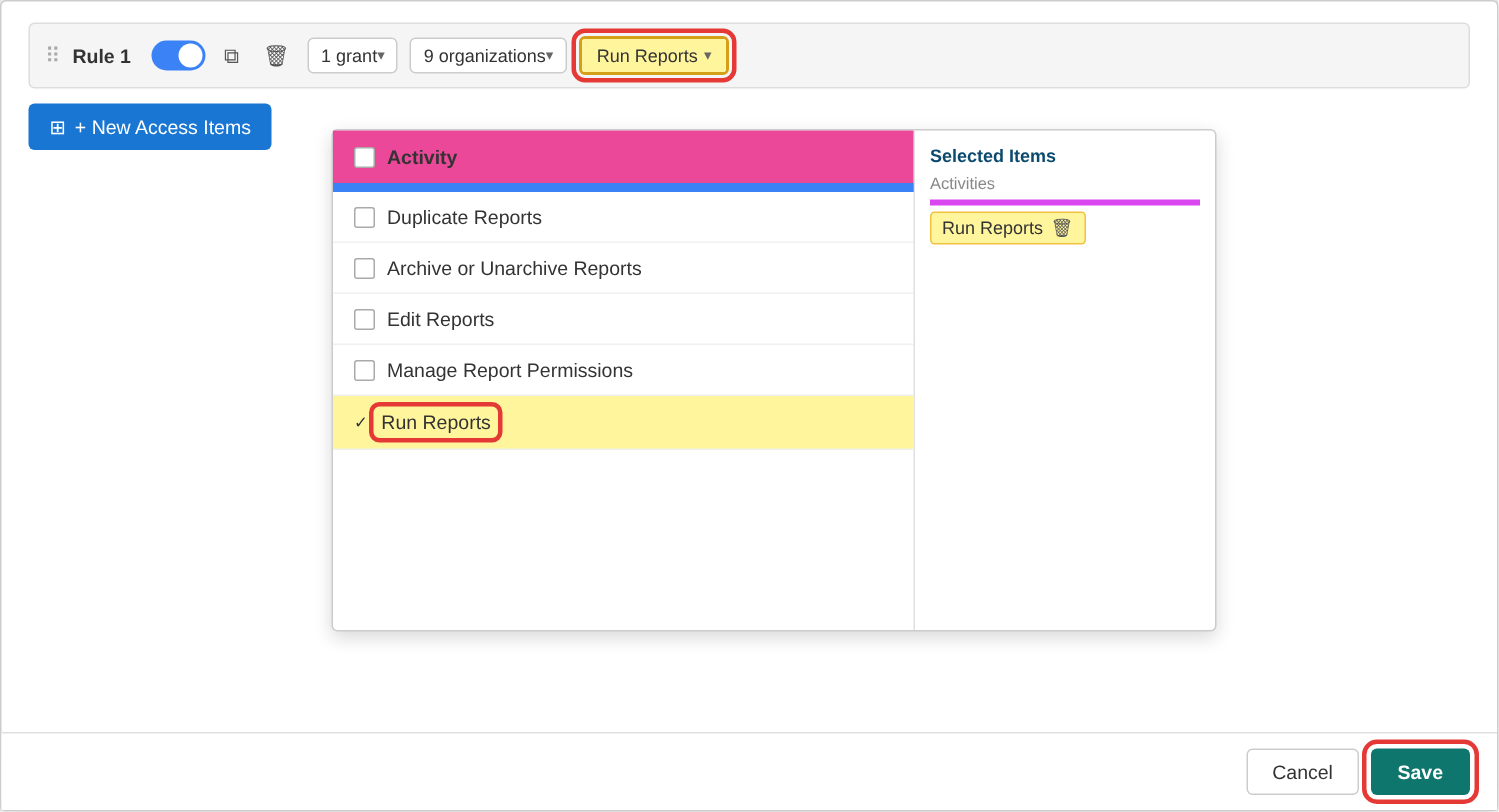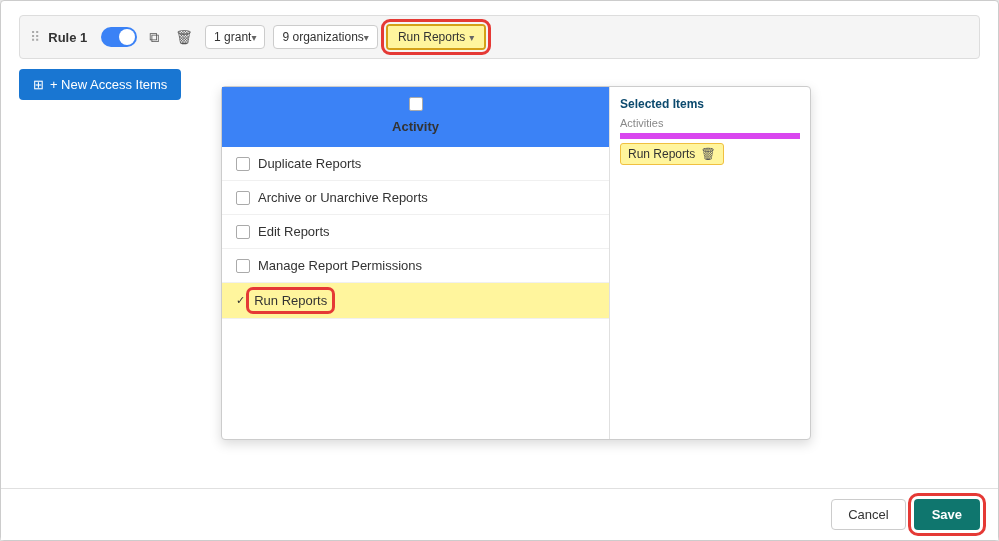--- a/index.html
+++ b/index.html
@@ -175,30 +175,29 @@
       border-radius: 4px;
       box-shadow: 0 4px 12px rgba(0,0,0,0.15);
       z-index: 100;
       display: flex;
     }
     .panel-left {
       flex: 1;
       border-right: 1px solid #e0e0e0;
     }
     .panel-header {
-      background: #3b82f6;
+      background: #ec4899;
       padding: 10px 14px;
       font-weight: 600;
       font-size: 13px;
       color: #333;
-      border-bottom: 3px solid #3b82f6;
+      border-bottom: 6px solid #3b82f6;
       display: flex;
       align-items: center;
       gap: 8px;
-      flex-direction: column;
     }
     .panel-header-checkbox {
       width: 14px;
       height: 14px;
       border: 1px solid #aaa;
       background: #fff;
       border-radius: 2px;
       display: inline-block;
     }
     .panel-item {
@@ -244,21 +243,21 @@
     .selected-items-title {
       font-weight: 600;
       font-size: 12px;
       color: #0c4a6e;
       margin-bottom: 6px;
     }
     .activities-label {
       font-size: 11px;
       color: #888;
       margin-bottom: 4px;
-      border-bottom: 6px solid #d946ef;
+      border-bottom: 4px solid #d946ef;
       padding-bottom: 4px;
     }
     .selected-tag {
       display: inline-flex;
       align-items: center;
       gap: 5px;
       background: #fff59d;
       border: 1px solid #f0c040;
       border-radius: 3px;
       padding: 3px 7px;

